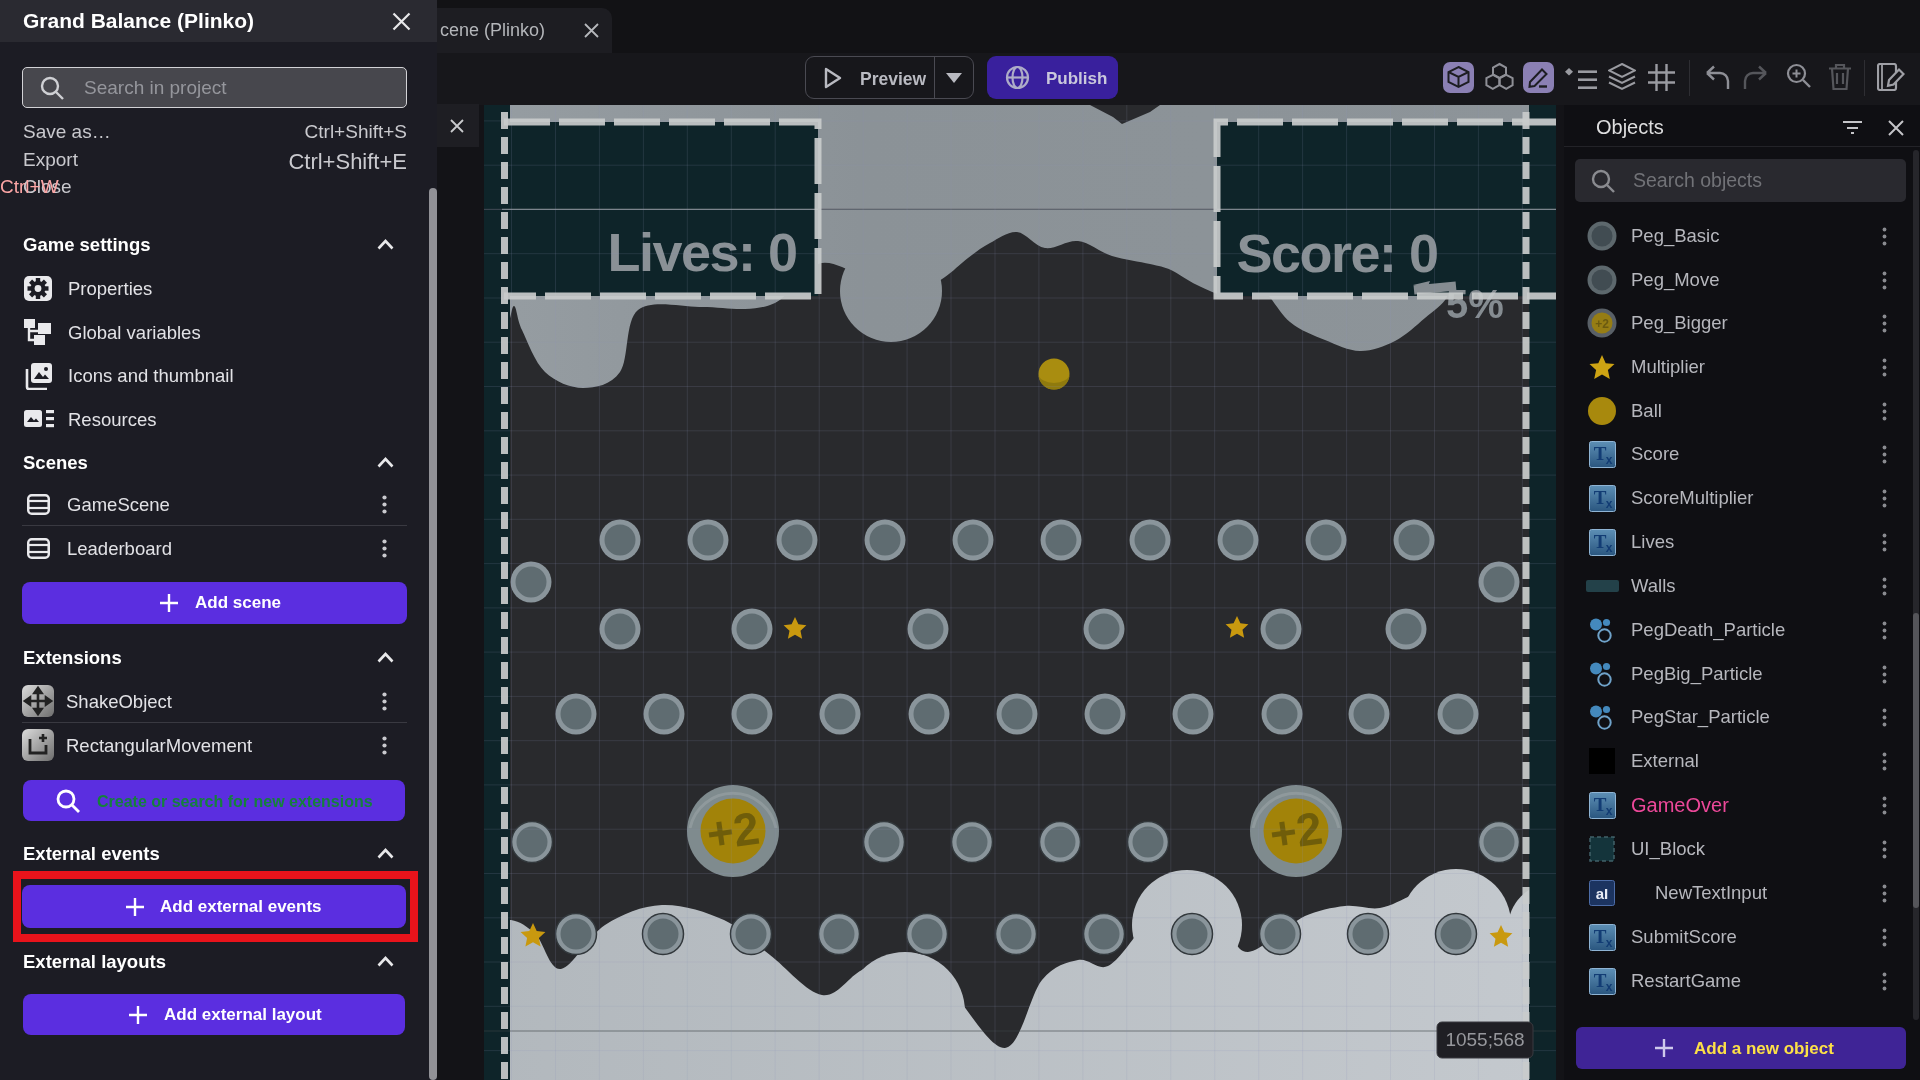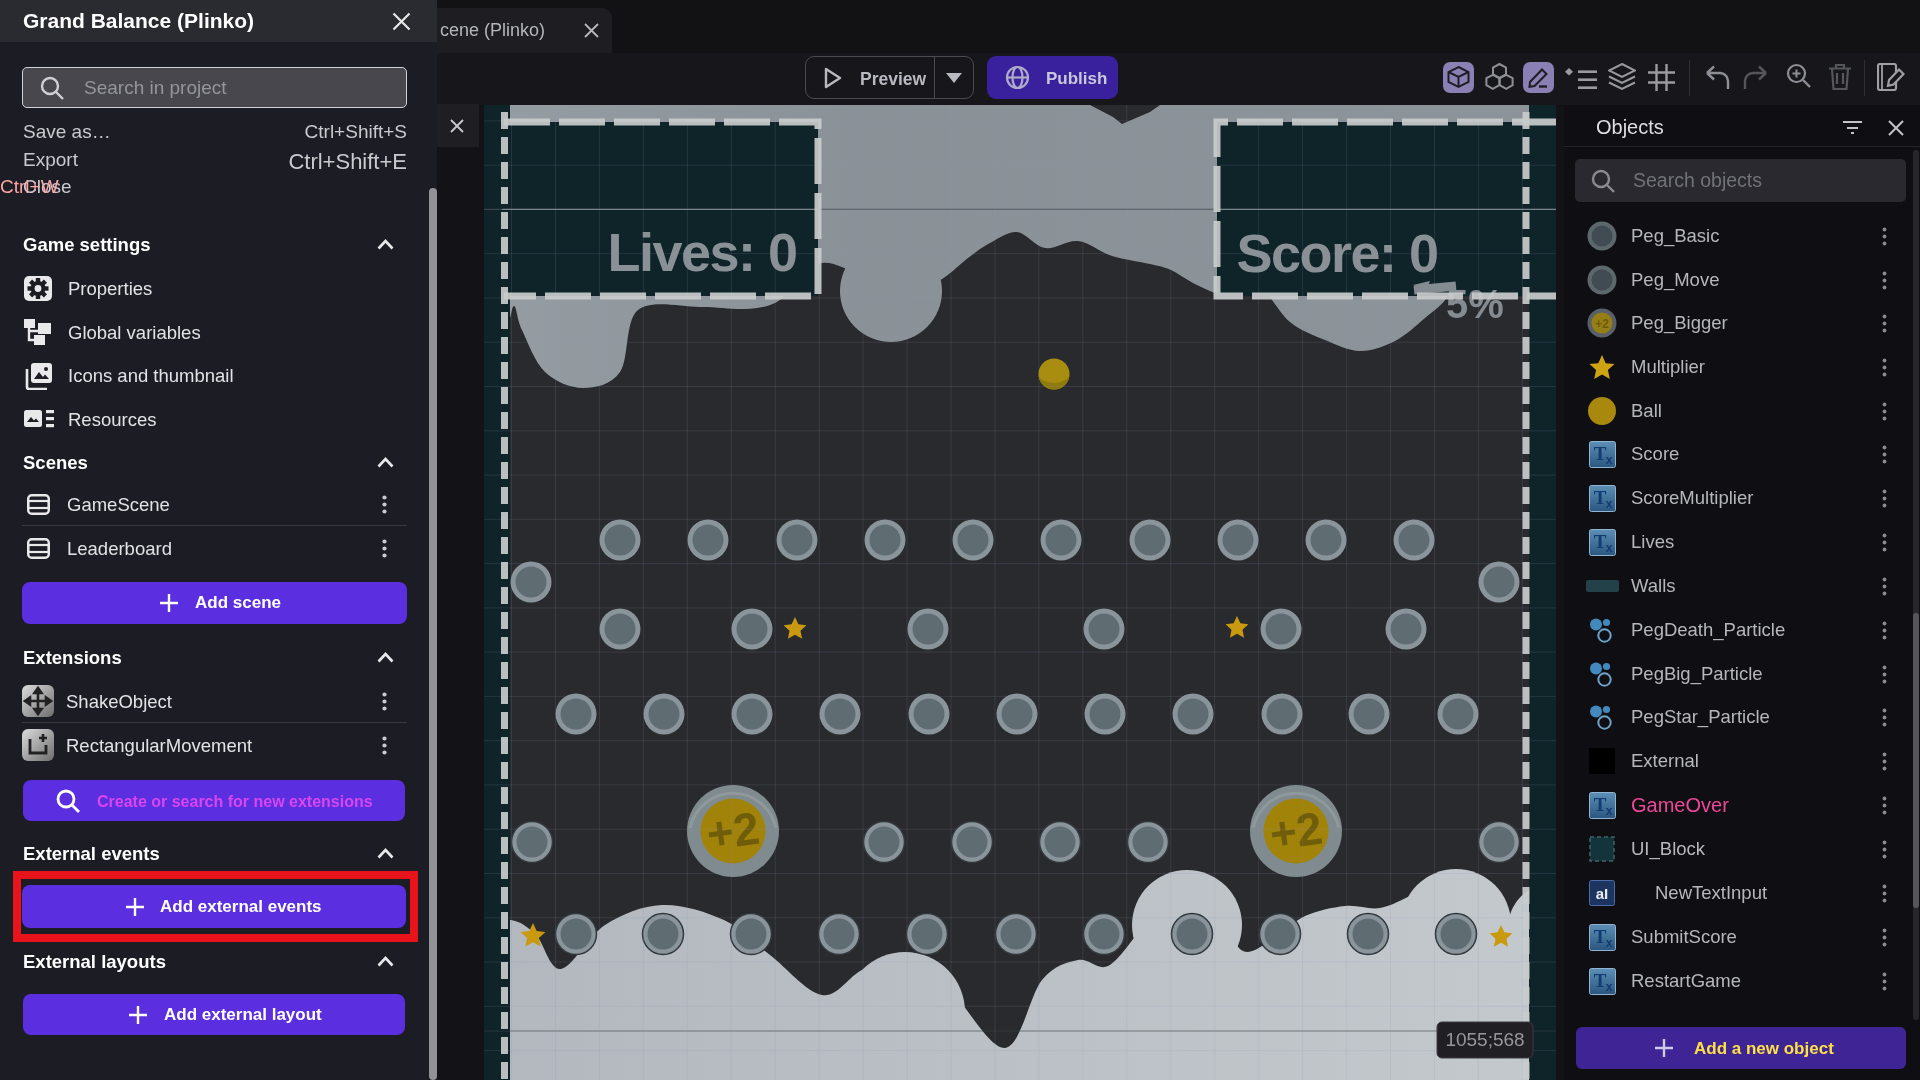--- a/index.html
+++ b/index.html
@@ -784,21 +784,21 @@
       <circle cx="2.5" cy="2.5" r="2.1" fill="#c9c9ce"></circle>
       <circle cx="2.5" cy="9.5" r="2.1" fill="#c9c9ce"></circle>
       <circle cx="2.5" cy="16.5" r="2.1" fill="#c9c9ce"></circle>
     </svg>
 
   <div class="abs" style="left:23px; top:780px; width:382px; height:41px; background:#5b2ee0; border-radius:8px;"></div>
   <svg class="abs" style="left:55px; top:788px;" width="26" height="26">
       <circle cx="11" cy="11" r="8" fill="none" stroke="#ffffff" stroke-width="2.8"></circle>
       <path d="M17,17 L24,24" stroke="#ffffff" stroke-width="2.8"></path>
     </svg>
-  <div class="abs bold" style="left:97px; top:793px; font-size:16px; color:#d946ef;">Create or search for new extensions</div>
+  <div class="abs bold" style="left:97px; top:793px; font-size:16px; color:#15803d;">Create or search for new extensions</div>
 
   <div class="abs bold" style="left:23px; top:843px; font-size:18.5px; color:#ffffff;">External events</div>
 
   <svg class="abs" style="left:377px; top:848px;" width="17" height="11">
       <path d="M1.5,9.5 L8.5,2 L15.5,9.5" fill="none" stroke="#e8e8ea" stroke-width="2.6"></path>
     </svg>
 
   <div class="abs" style="left:22px; top:885px; width:384px; height:43px; background:#5b2ee0; border-radius:8px;"></div>
   <svg class="abs" style="left:125px; top:897px;" width="20" height="20">
       <path d="M10,1 L10,19 M1,10 L19,10" stroke="#ffffff" stroke-width="2.4"></path>

